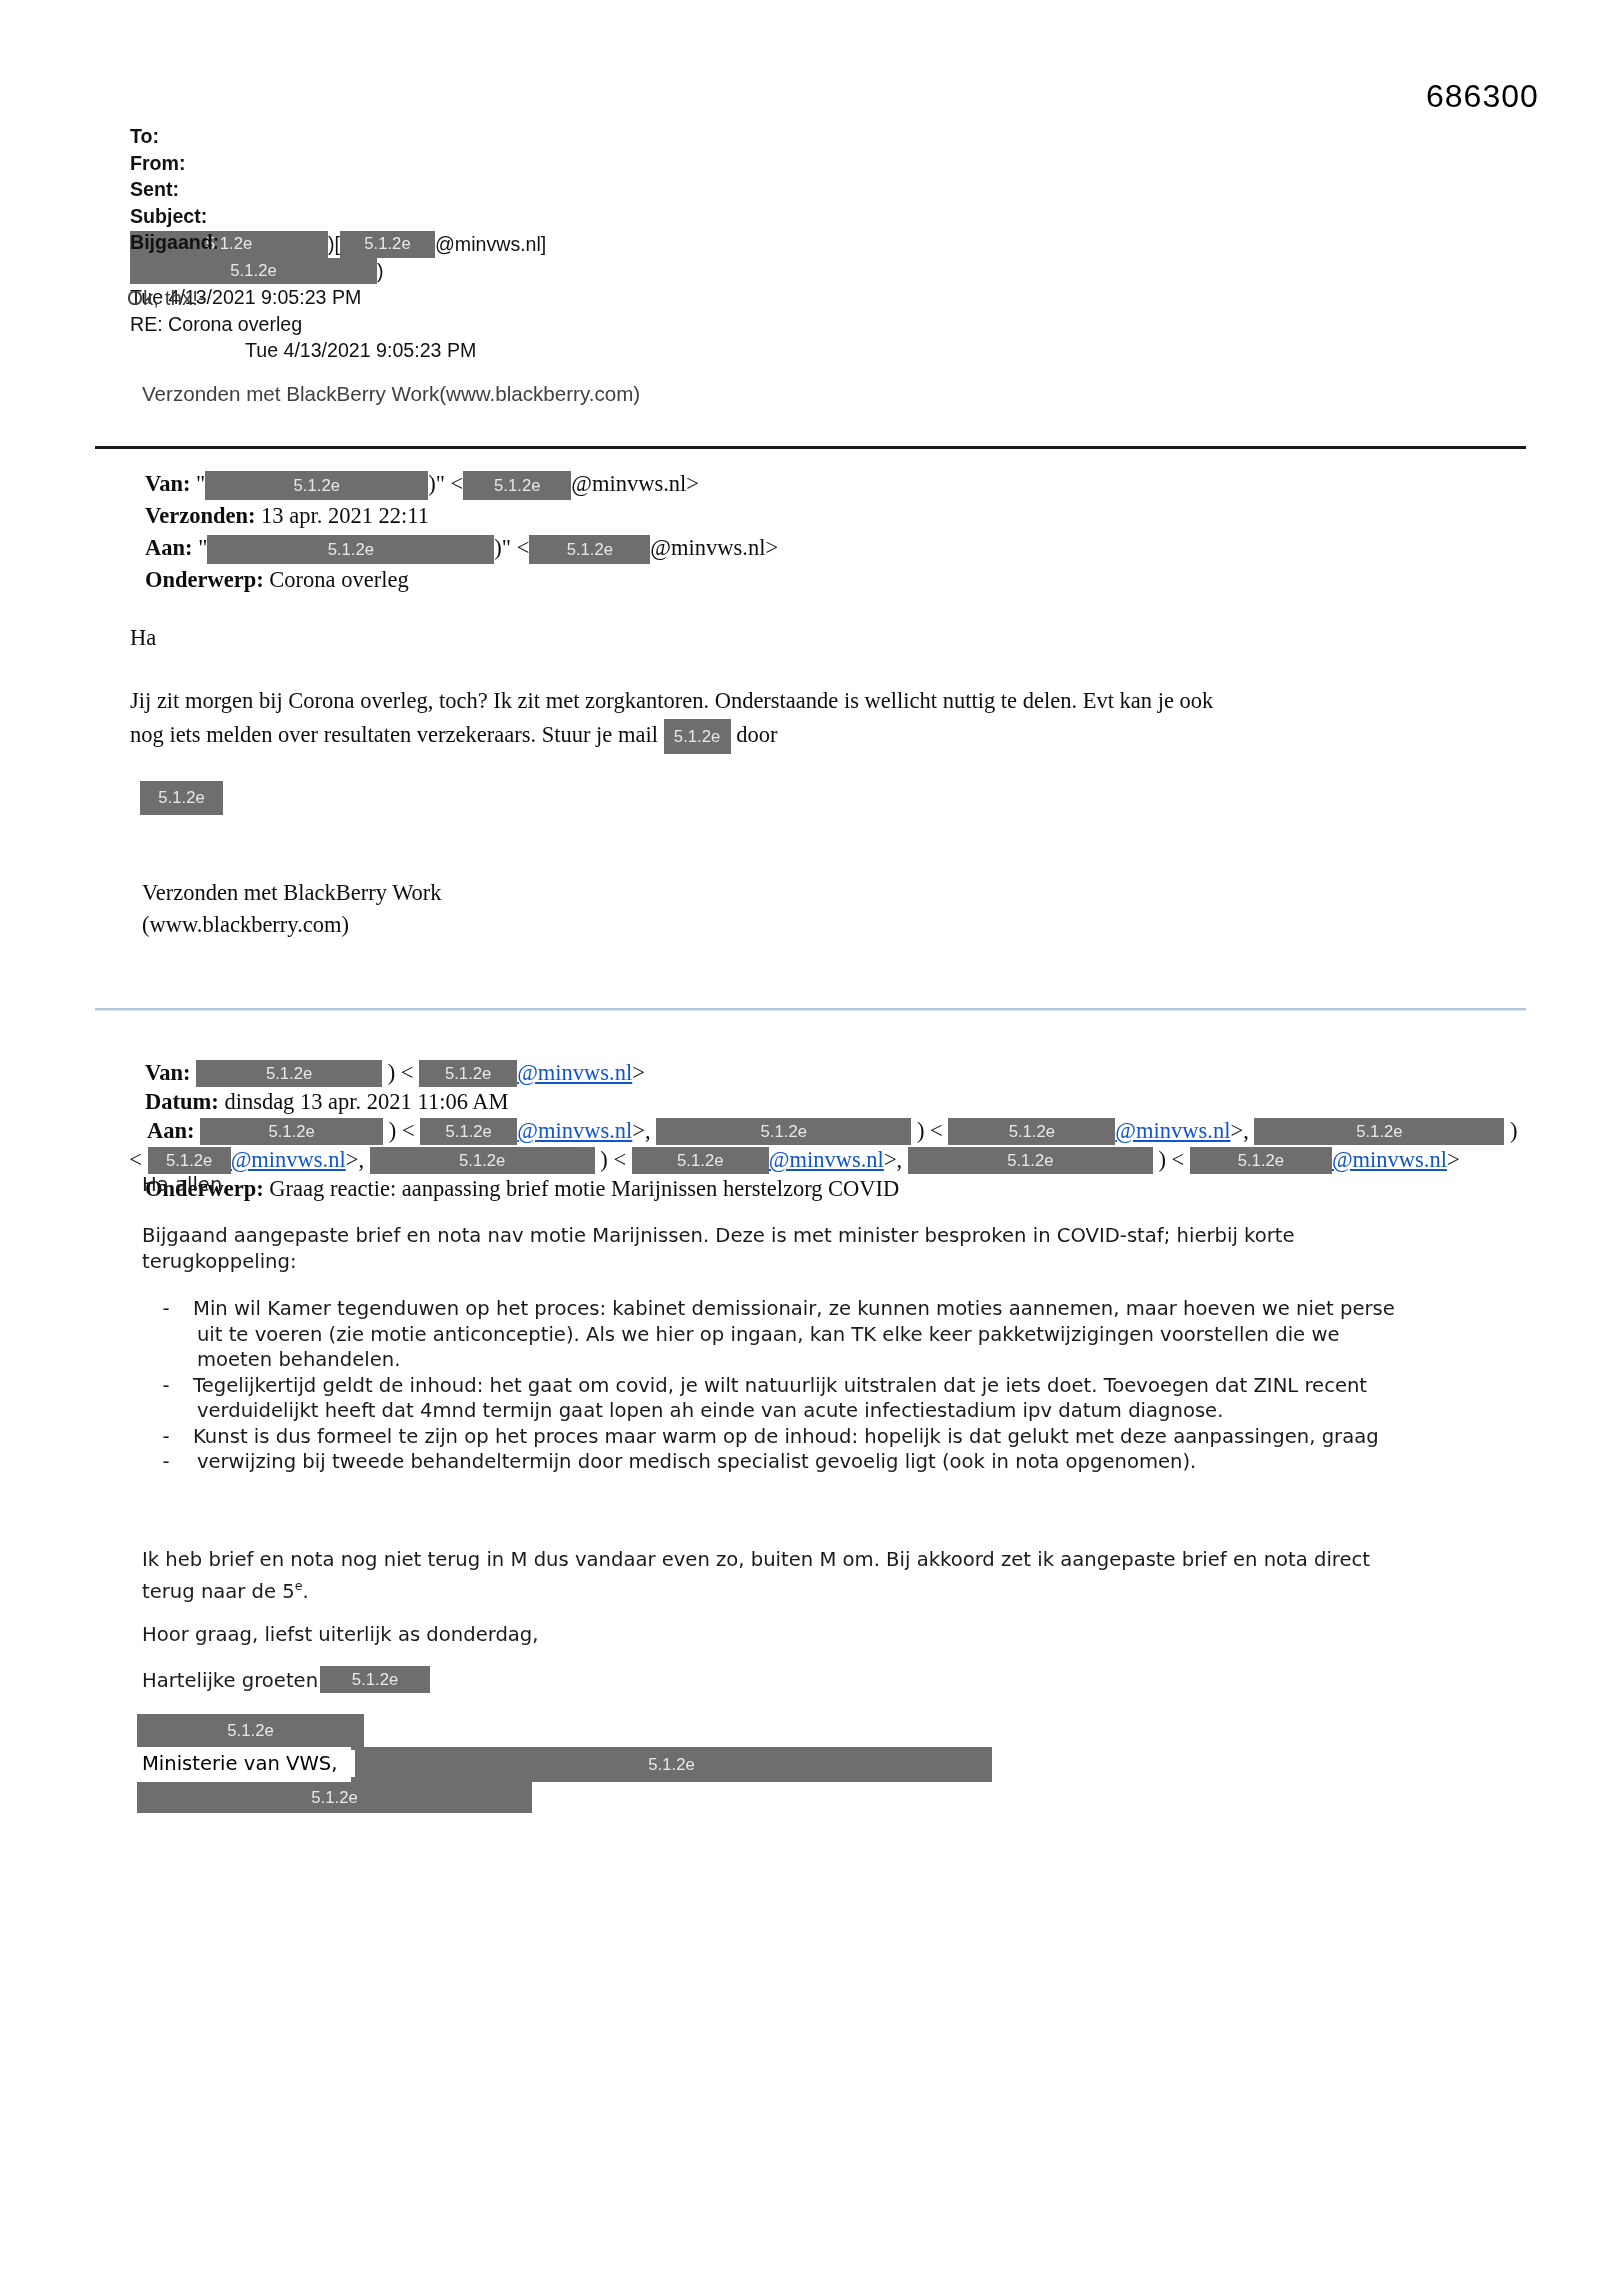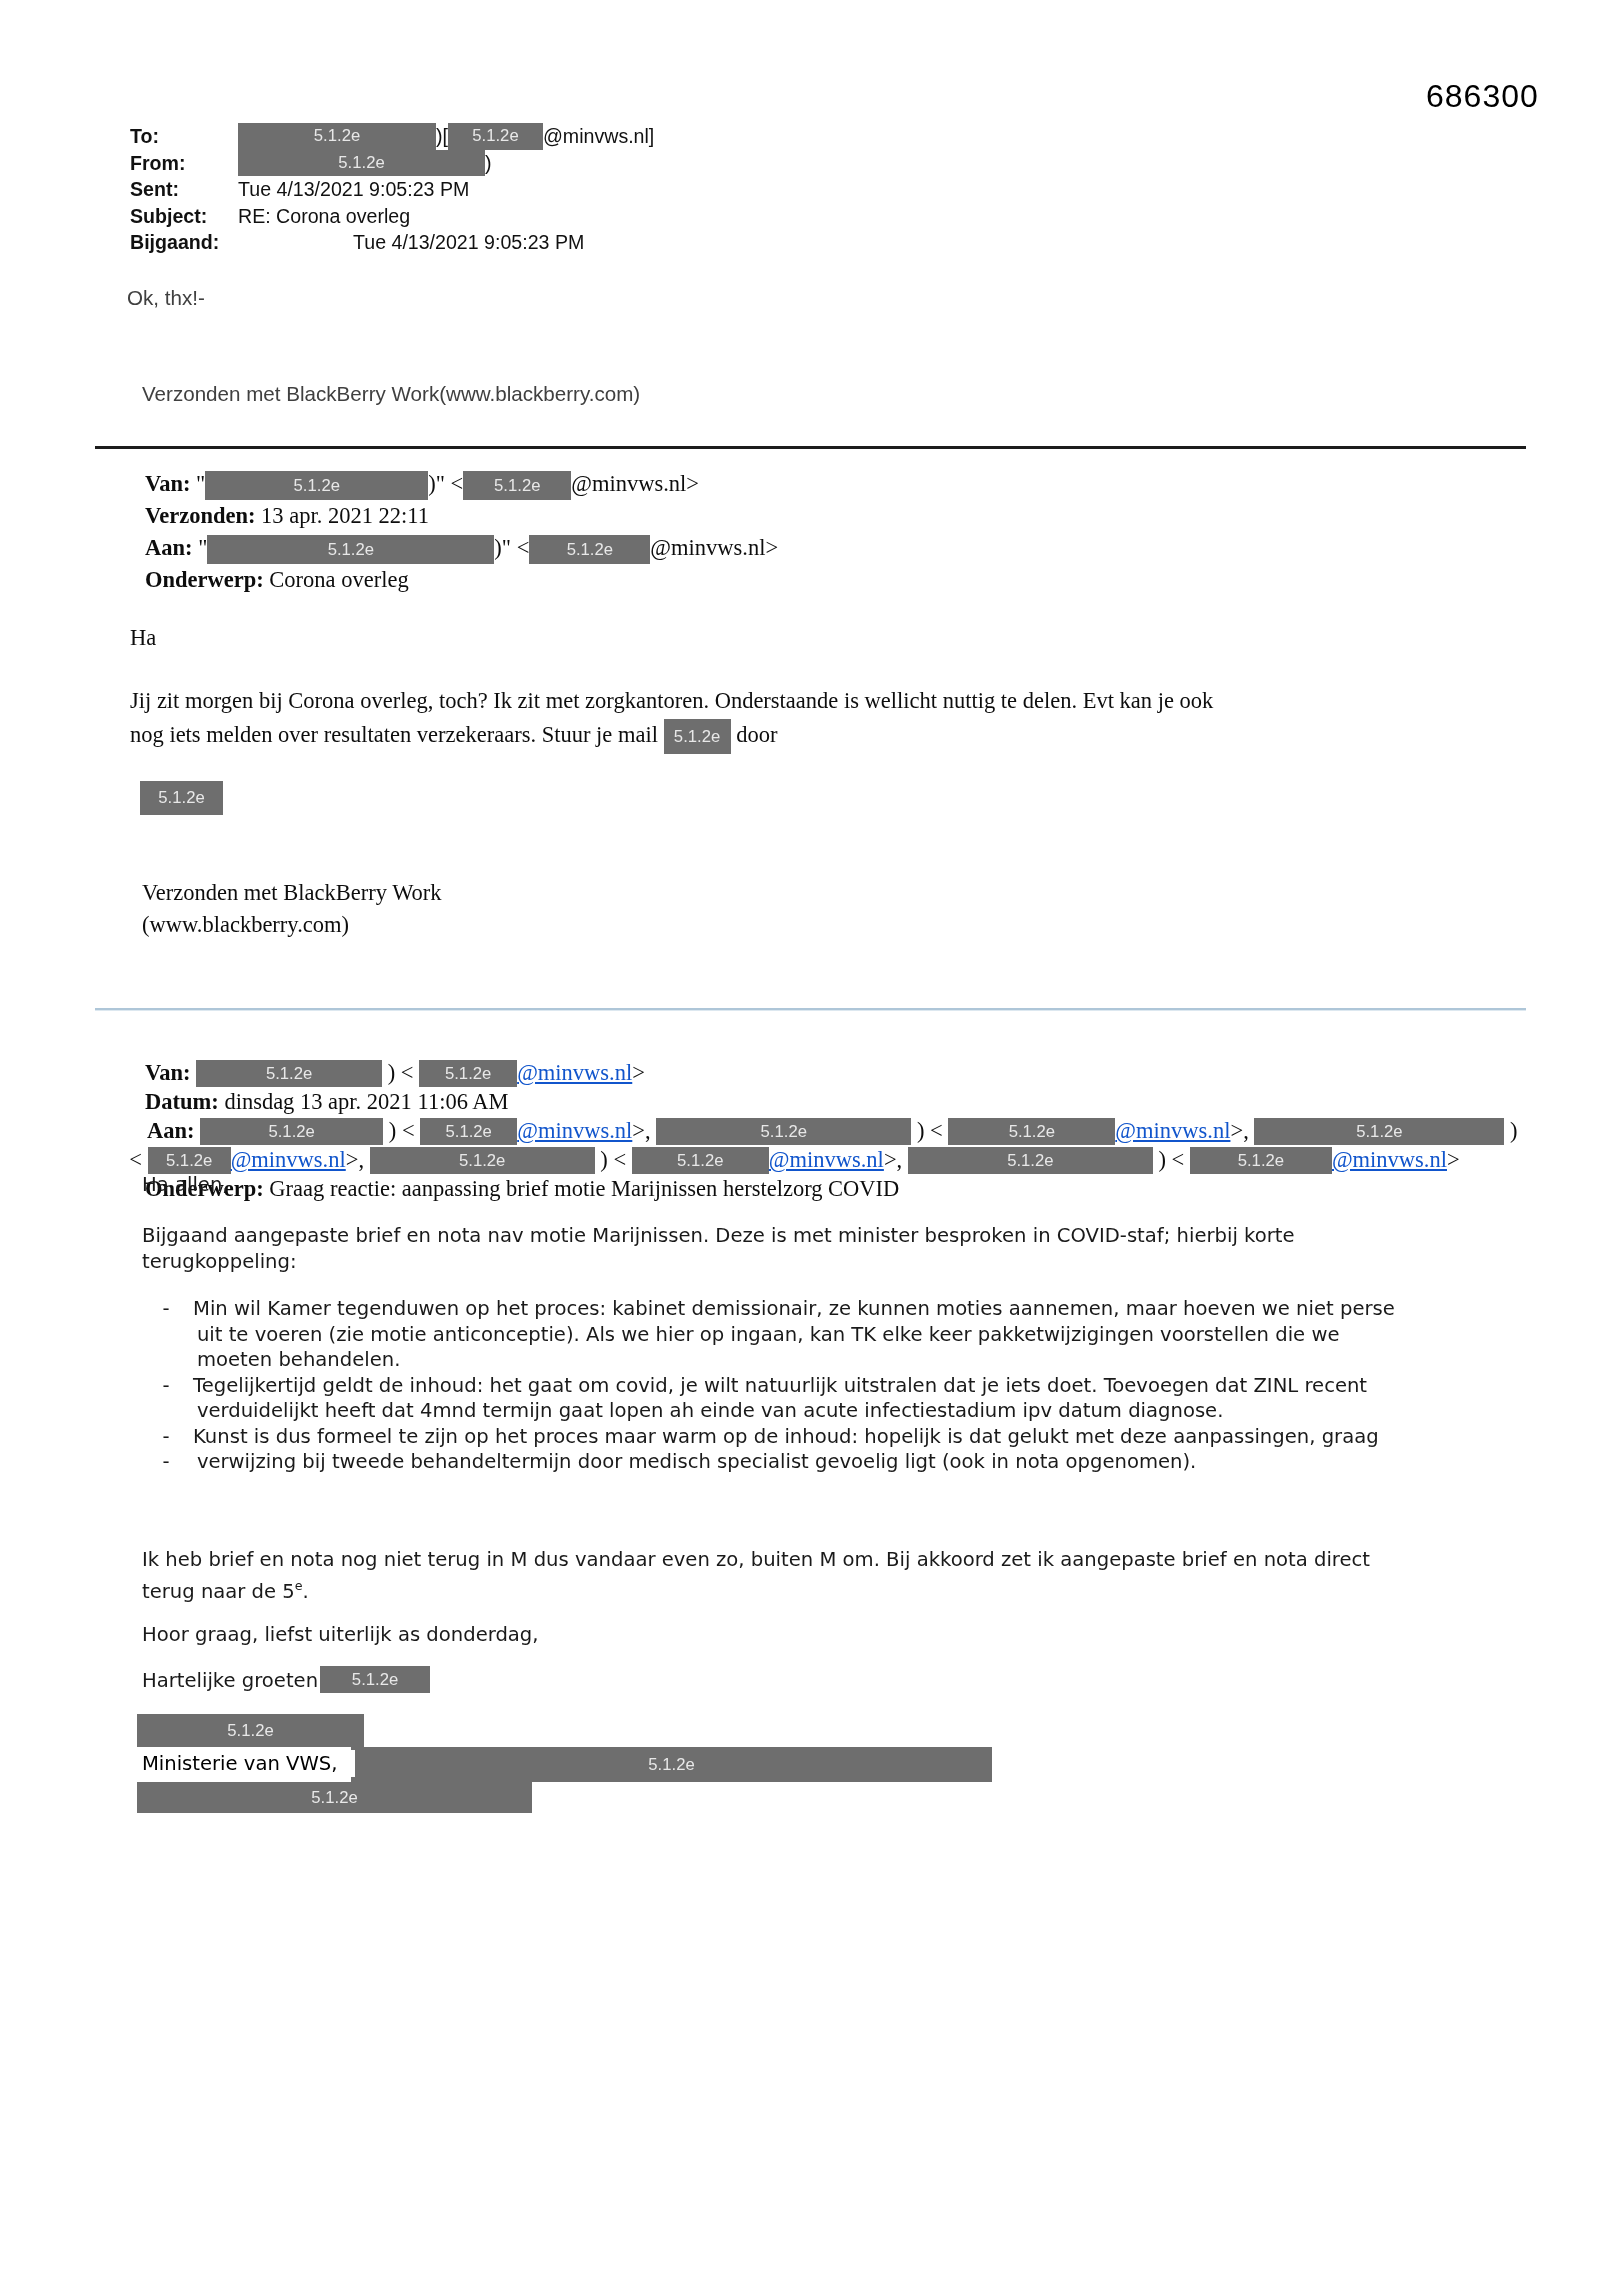--- a/index.html
+++ b/index.html
@@ -12,21 +12,21 @@
        font-family:"Liberation Sans",sans-serif;font-size:16.7px;font-weight:normal;
        text-align:center;vertical-align:bottom;overflow:hidden;white-space:nowrap;}
   .h27{height:26.5px;line-height:26.5px;}
   .h28{height:27.4px;line-height:27.4px;}
   .h30{height:29px;line-height:29px;vertical-align:middle;}
   .h35{height:34px;line-height:34px;}
   .h36{height:35px;line-height:35px;vertical-align:middle;}
 
   
   #email1-header{top:123px;left:130px;font-size:19.6px;}
-  #email1-header .row{display:flex;height:26.5px;line-height:26.5px;white-space:nowrap;}
+  #email1-header .row{display:flex;height:26.5px;line-height:26.5px;white-space:nowrap;flex-direction:column;}
   #email1-header .lbl{font-weight:bold;width:108px;flex:0 0 108px;}
   .doc-number{top:78px;left:1426px;font-size:32px;letter-spacing:1px;color:#000;}
 
   .sans-line{font-size:20.6px;color:#404040;}
   .divider-dark{left:95px;width:1431px;height:2.9px;background:#1c1c1c;}
   .divider-blue{left:95px;width:1431px;height:2px;background:#aec6d8;border-bottom:1px solid #dde8f0;}
 
   
   .serif{font-family:"Liberation Serif",serif;font-size:22.5px;color:#0d0d0d;}
   #email2-header{top:468px;left:145px;line-height:32px;}

